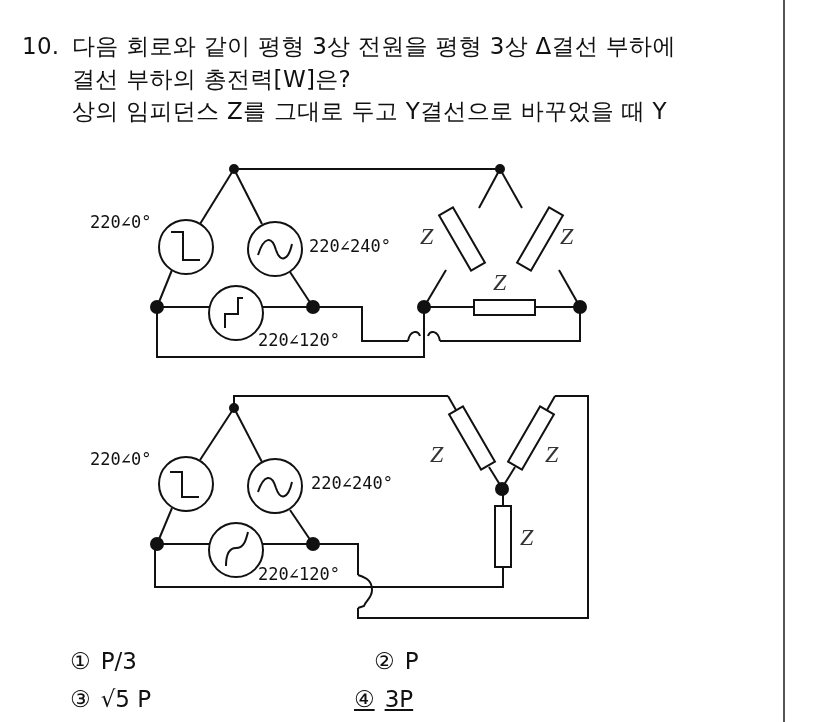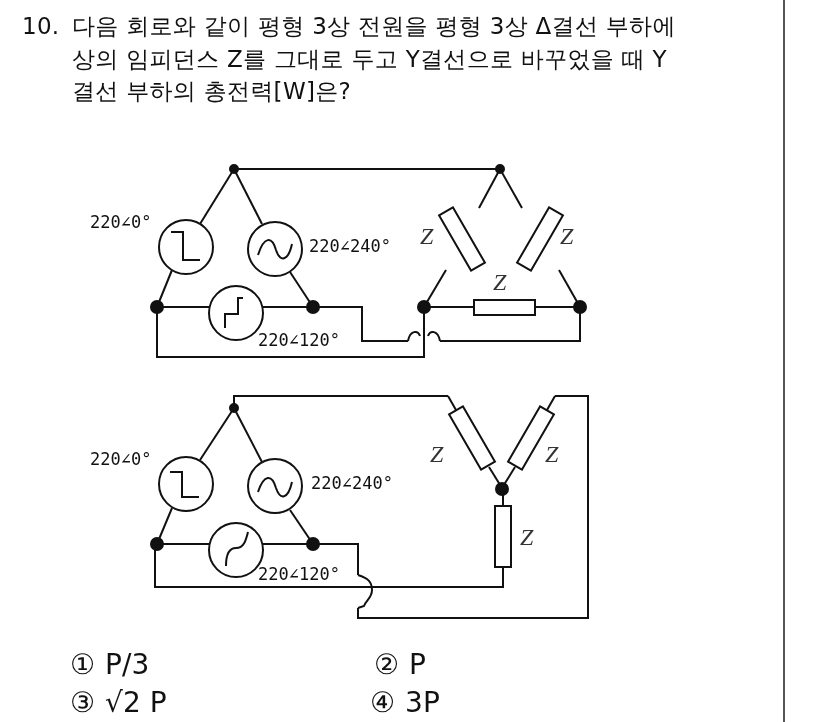--- a/index.html
+++ b/index.html
@@ -1,38 +1,38 @@
 <!DOCTYPE html>
 <html><head>
 <meta charset="utf-8">
 <style>
   html, body { margin:0; padding:0; background:#ffffff; }
   body { width:826px; height:722px; position:relative; overflow:hidden;
          font-family:"DejaVu Sans", sans-serif; color:#111; }
   .vline { position:absolute; left:783px; top:0; width:2px; height:722px; background:#555; }
   .question { position:absolute; left:22px; top:10px; width:760px; font-size:23px; line-height:32.5px; letter-spacing:0.3px; }
   .qline { white-space:nowrap; }
-  .qnum { display:inline-block; width:50px; }
+  .qnum { display:inline-block; width:50px;margin-top:20px; }
   .indent { padding-left:50px; }
   svg.circuit { position:absolute; left:0; top:0; }
   svg text { font-family:"Liberation Sans", sans-serif; }
   .vlabel { font-family:"DejaVu Sans Mono", monospace; font-size:17px; transform-origin:left; }
   .zlabel { font-family:"Liberation Serif", serif; font-style:italic; font-size:24px; fill:#333; }
-  .choice { position:absolute; font-size:28px; white-space:nowrap; }
+  .choice { position:absolute; font-size:23px; white-space:nowrap; }
   .choice .mark { margin-right:10px; }
 </style>
 </head>
 <body>
 
 <div class="vline"></div>
 
 <div class="question">
   <div class="qline"><span class="qnum">10.</span><span>다음 회로와 같이 평형 3상 전원을 평형 3상 Δ결선 부하에</span></div>
+  <div class="qline indent">결선 부하의 총전력[W]은?</div>
   <div class="qline indent">상의 임피던스 Z를 그대로 두고 Y결선으로 바꾸었을 때 Y</div>
-  <div class="qline indent">결선 부하의 총전력[W]은?</div>
 </div>
 
 <svg class="circuit" width="826" height="722" viewBox="0 0 826 722" fill="none" stroke="#111" stroke-width="2">
 
   <g>
 
     <line x1="234" y1="169" x2="200" y2="224"></line>
     <line x1="234" y1="169" x2="262" y2="224"></line>
     <line x1="172" y1="270" x2="157" y2="307"></line>
     <line x1="290" y1="272" x2="313" y2="307"></line>
@@ -138,17 +138,17 @@
   </g>
 </svg>
 
 <div class="choice" style="left:70px; top:648px;">
   <span class="mark">①</span><span>P/3</span>
 </div>
 <div class="choice" style="left:374px; top:648px;">
   <span class="mark">②</span><span>P</span>
 </div>
 <div class="choice" style="left:70px; top:686px;">
-  <span class="mark">③</span><span>√2 P</span>
+  <span class="mark">③</span><span>√5 P</span>
 </div>
-<div class="choice" style="left:370px; top:686px;">
+<div class="choice" style="left:354px; top:686px;text-decoration:underline;">
   <span class="mark">④</span><span>3P</span>
 </div>
 
 </body></html>

